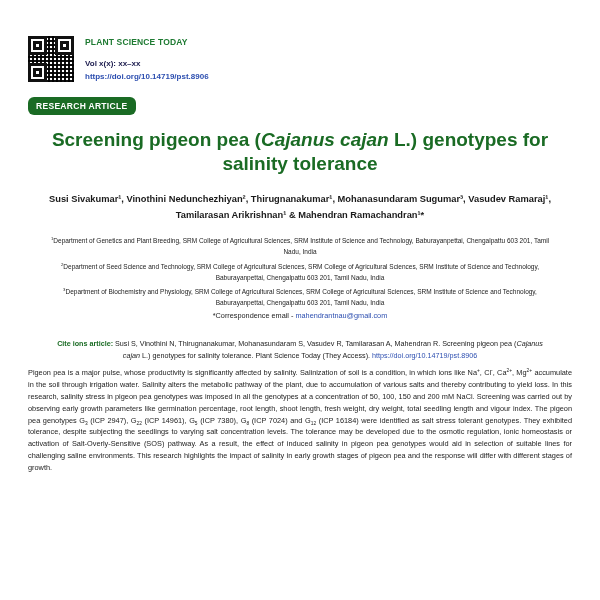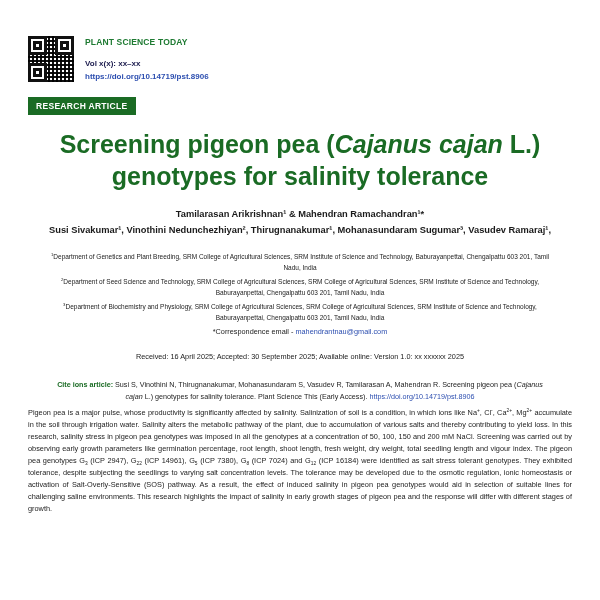--- a/index.html
+++ b/index.html
@@ -118,27 +118,28 @@
   
   .article-type {
     display: inline-block;
     margin-top: 14px;
     background: #1a6b24;
     color: #ffffff;
     font-size: 8.5px;
     font-weight: bold;
     letter-spacing: 0.3px;
     padding: 4px 9px 4px 8px;
+    border-radius: 6px;
   }
 
   
   .title {
     margin: 13px 10px 0 10px;
     text-align: center;
-    font-size: 25px;
+    font-size: 19px;
     line-height: 1.28;
     font-weight: bold;
     color: #1a6b24;
   }
   .title em { font-style: italic; }
 
   
   .authors {
     margin: 14px 14px 0 14px;
     text-align: center;
@@ -229,36 +230,35 @@
   </div>
 
   
   <div class="article-type">RESEARCH ARTICLE</div>
 
   
   <h1 class="title"><span>Screening pigeon pea (</span><em>Cajanus cajan</em><span> L.) genotypes for salinity tolerance</span></h1>
 
   
   <div class="authors">
+    <div>Susi Sivakumar¹, Vinothini Nedunchezhiyan², Thirugnanakumar¹, Mohanasundaram Sugumar³, Vasudev Ramaraj¹,</div>
     <div>Tamilarasan Arikrishnan¹ &amp; Mahendran Ramachandran¹*</div>
-    <div>Susi Sivakumar¹, Vinothini Nedunchezhiyan², Thirugnanakumar¹, Mohanasundaram Sugumar³, Vasudev Ramaraj¹,</div>
   </div>
 
   
   <div class="affiliations">
     <div class="affil"><sup>1</sup><span>Department of Genetics and Plant Breeding, SRM College of Agricultural Sciences, SRM Institute of Science and Technology, Baburayanpettai, Chengalpattu 603 201, Tamil Nadu, India</span></div>
     <div class="affil"><sup>2</sup><span>Department of Seed Science and Technology, SRM College of Agricultural Sciences, SRM College of Agricultural Sciences, SRM Institute of Science and Technology, Baburayanpettai, Chengalpattu 603 201, Tamil Nadu, India</span></div>
     <div class="affil"><sup>3</sup><span>Department of Biochemistry and Physiology, SRM College of Agricultural Sciences, SRM College of Agricultural Sciences, SRM Institute of Science and Technology, Baburayanpettai, Chengalpattu 603 201, Tamil Nadu, India</span></div>
   </div>
 
   
   <div class="correspondence"><span>*Correspondence email - </span><a class="link" href="#">mahendrantnau@gmail.com</a></div>
 
   
-  <div class="dates">Received: 16 April 2025; Accepted: 30 September 2025; Available online: Version 1.0: xx xxxxxx 2025</div>
-
-  
-  <div class="citation"><span class="cite-label">Cite ions article:</span><span> Susi S, Vinothini N, Thirugnanakumar, Mohanasundaram S, Vasudev R, Tamilarasan A, Mahendran R. Screening pigeon pea (</span><em>Cajanus cajan</em><span> L.) genotypes for salinity tolerance. Plant Science This (Early Access). </span><a class="doi link" href="#">https://doi.org/10.14719/pst.8906</a></div>
+
+  
+  <div class="citation"><span class="cite-label">Cite ions article:</span><span> Susi S, Vinothini N, Thirugnanakumar, Mohanasundaram S, Vasudev R, Tamilarasan A, Mahendran R. Screening pigeon pea (</span><em>Cajanus cajan</em><span> L.) genotypes for salinity tolerance. Plant Science Today (They Access). </span><a class="doi link" href="#">https://doi.org/10.14719/pst.8906</a></div>
 
   
   <div class="abstract-body"><span>Pigeon pea is a major pulse, whose productivity is significantly affected by salinity. Salinization of soil is a condition, in which ions like Na</span><sup>+</sup><span>, Cl</span><sup>-</sup><span>, Ca</span><sup>2+</sup><span>, Mg</span><sup>2+</sup><span> accumulate in the soil through irrigation water. Salinity alters the metabolic pathway of the plant, due to accumulation of various salts and thereby contributing to yield loss. In this research, salinity stress in pigeon pea genotypes was imposed in all the genotypes at a concentration of 50, 100, 150 and 200 mM NaCl. Screening was carried out by observing early growth parameters like germination percentage, root length, shoot length, fresh weight, dry weight, total seedling length and vigour index. The pigeon pea genotypes G</span><sub>3</sub><span> (ICP 2947), G</span><sub>22</sub><span> (ICP 14961), G</span><sub>5</sub><span> (ICP 7380), G</span><sub>8</sub><span> (ICP 7024) and G</span><sub>12</sub><span> (ICP 16184) were identified as salt stress tolerant genotypes. They exhibited tolerance, despite subjecting the seedlings to varying salt concentration levels. The tolerance may be developed due to the osmotic regulation, ionic homeostasis or activation of Salt-Overly-Sensitive (SOS) pathway. As a result, the effect of induced salinity in pigeon pea genotypes would aid in selection of suitable lines for challenging saline environments. This research highlights the impact of salinity in early growth stages of pigeon pea and the response will differ with different stages of growth.</span></div>
 
 </div>
 
 </body></html>

